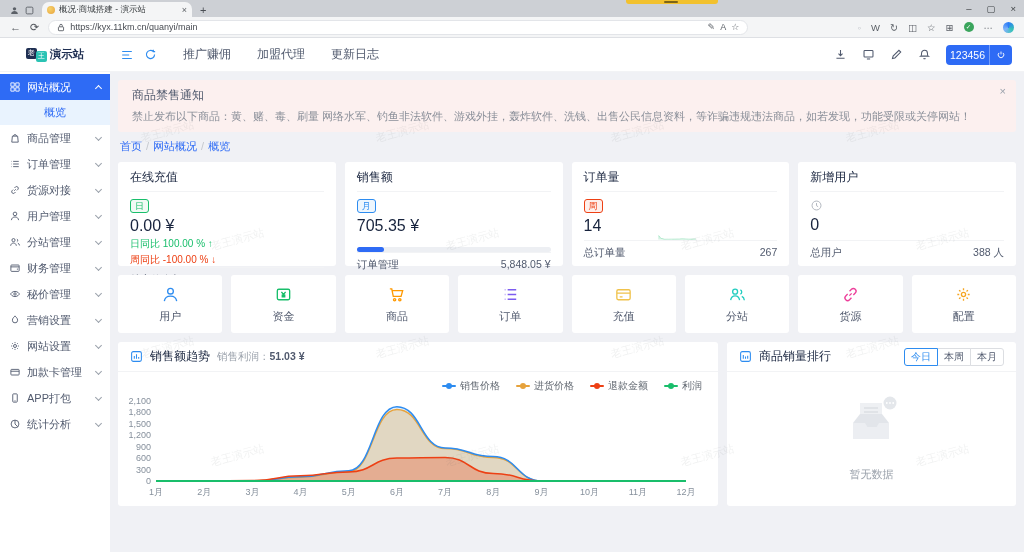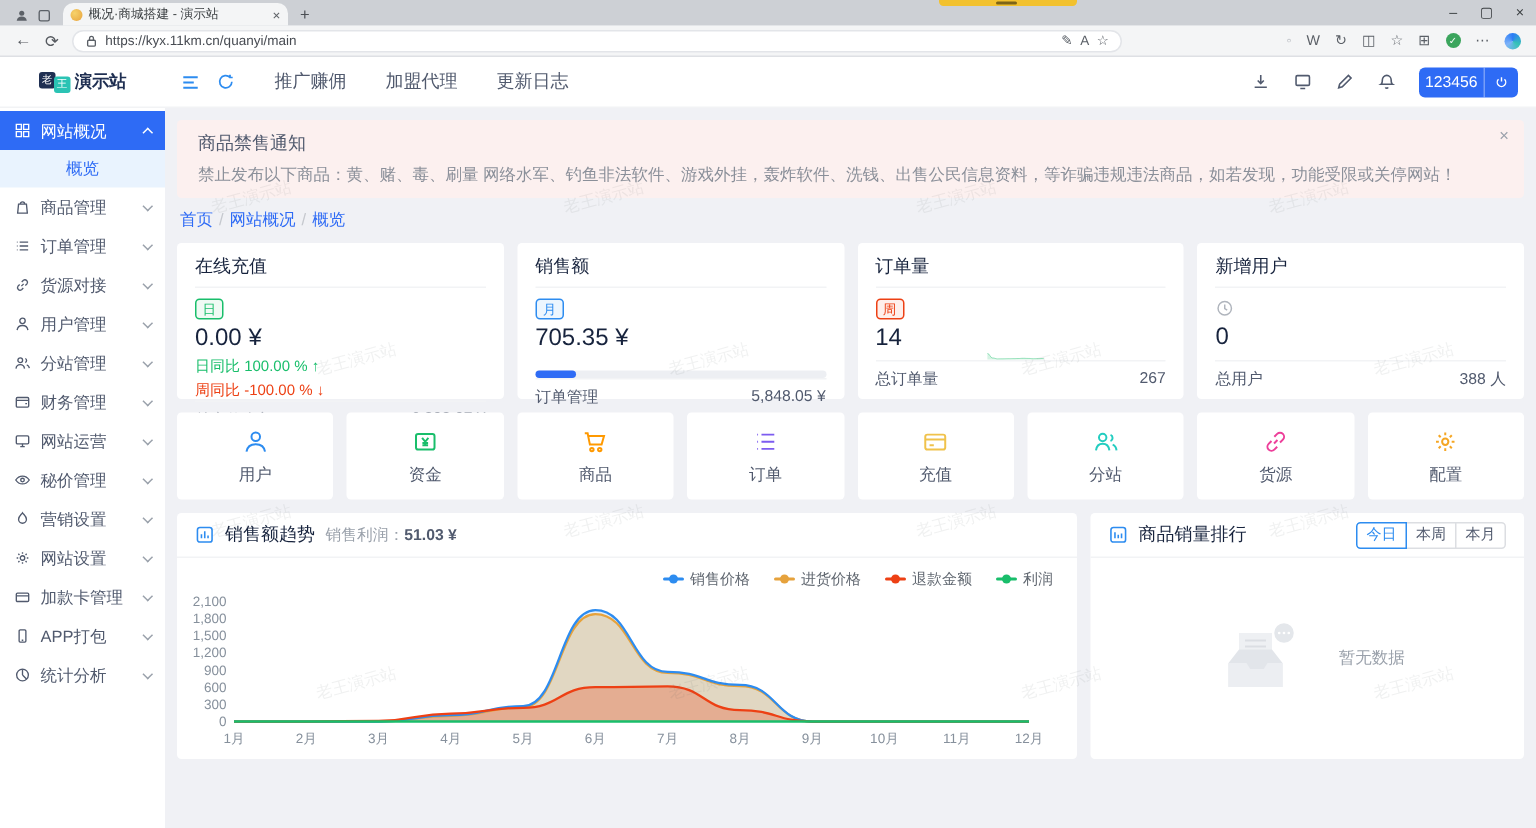--- a/index.html
+++ b/index.html
@@ -84,21 +84,21 @@
 .profit b{font-weight:bold;color:#515a6e}
 .legend{display:flex;justify-content:flex-end;gap:16px;padding:7px 16px 0;font-size:10px;color:#606770}
 .lg{display:flex;align-items:center;gap:4px;cursor:pointer}
 .lg-line{width:14px;height:2px;position:relative;border-radius:1px}
 .lg-dot{position:absolute;left:4px;top:-2px;width:6px;height:6px;border-radius:50%}
 .tab-group{margin-left:auto;display:flex}
 .tg-btn{border:1px solid #dcdee2;background:#fff;font-size:10px;line-height:16px;padding:0 6px;color:#515a6e;margin-left:-1px;cursor:pointer}
 .tg-btn:first-child{border-radius:3px 0 0 3px;margin-left:0}
 .tg-btn:last-child{border-radius:0 3px 3px 0}
 .tg-btn.active{color:#2d8cf0;border-color:#2d8cf0;position:relative;z-index:1}
-.empty{height:132px;display:flex;flex-direction:row;align-items:center;justify-content:center;gap:24px;font-size:11px;color:#9aa1ab}
+.empty{height:132px;display:flex;flex-direction:column;align-items:center;justify-content:center;gap:24px;font-size:11px;color:#9aa1ab}
 .tick{fill:#86909c;font-size:9px;font-family:"Liberation Sans",sans-serif}
 </style>
 </head>
 <body>
 
 <div>
   <div class="tabstrip">
     <div class="yellow-strip">
         <i></i>
       </div>
@@ -260,28 +260,20 @@
           </svg>
         <span class="lbl">分站管理</span>
           <i class="chev"></i>
       </div>
       <div class="side-item">
         <svg width="12" height="12" viewBox="0 0 16 16" fill="none" stroke="currentColor" stroke-width="1.2">
             <rect x="2.5" y="4" width="11" height="8.5" rx="1"></rect>
             <path d="M2.5 6.5h11M10.5 9.5h1.5"></path>
           </svg>
         <span class="lbl">财务管理</span>
-          <i class="chev"></i>
-      </div>
-      <div class="side-item">
-        <svg width="12" height="12" viewBox="0 0 16 16" fill="none" stroke="currentColor" stroke-width="1.2">
-            <rect x="2.5" y="3.5" width="11" height="7" rx="1"></rect>
-            <path d="M6 13h4M8 10.5V13"></path>
-          </svg>
-        <span class="lbl">网站运营</span>
           <i class="chev"></i>
       </div>
       <div class="side-item">
         <svg width="12" height="12" viewBox="0 0 16 16" fill="none" stroke="currentColor" stroke-width="1.2">
             <path d="M2 8s2.2-3.5 6-3.5S14 8 14 8s-2.2 3.5-6 3.5S2 8 2 8z"></path>
             <circle cx="8" cy="8" r="1.6"></circle>
           </svg>
         <span class="lbl">秘价管理</span>
           <i class="chev"></i>
       </div>

